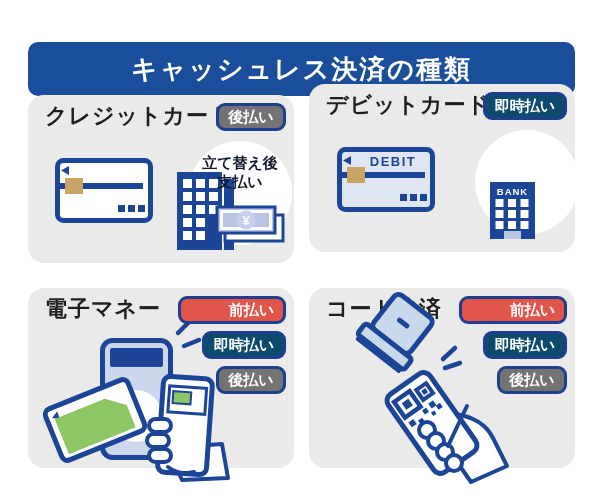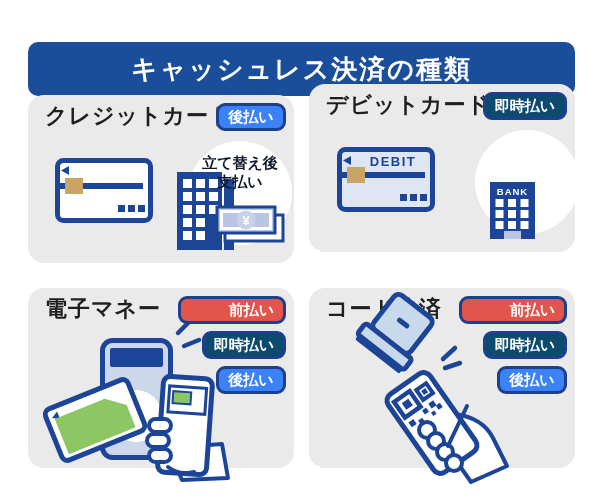--- a/index.html
+++ b/index.html
@@ -19,21 +19,21 @@
   .card h2{position:absolute;left:17px;top:6px;margin:0;font-size:22px;font-weight:800;
            color:#1f1f1f;letter-spacing:1px;white-space:nowrap;}
 
   .badges{position:absolute;top:8px;right:8px;display:flex;flex-direction:column;
           gap:7px;align-items:flex-end;z-index:3;}
   .badge{display:flex;align-items:center;justify-content:center;height:28px;min-width:70px;
          padding:0 9px;box-sizing:border-box;border:3px solid #1d3f8e;border-radius:9px;
          color:#fff;font-weight:bold;font-size:15px;white-space:nowrap;}
   .badge.prepaid{background:#e2554a;padding-left:48px;}
   .badge.instant{background:#0c4a6e;}
-  .badge.postpaid{background:#3b82f6;border-radius:9px;}
+  .badge.postpaid{background:#737373;border-radius:9px;}
 
   .illus{position:absolute;left:0;top:0;overflow:visible;z-index:1;}
 
   .callout{position:absolute;z-index:2;text-align:center;font-weight:bold;color:#0f172a;
            font-size:15px;line-height:19px;width:110px;}
   .card.tl .callout{left:157px;top:58px;}
   .card.tr .callout{left:163px;top:58px;}
 </style>
 </head>
 <body>

